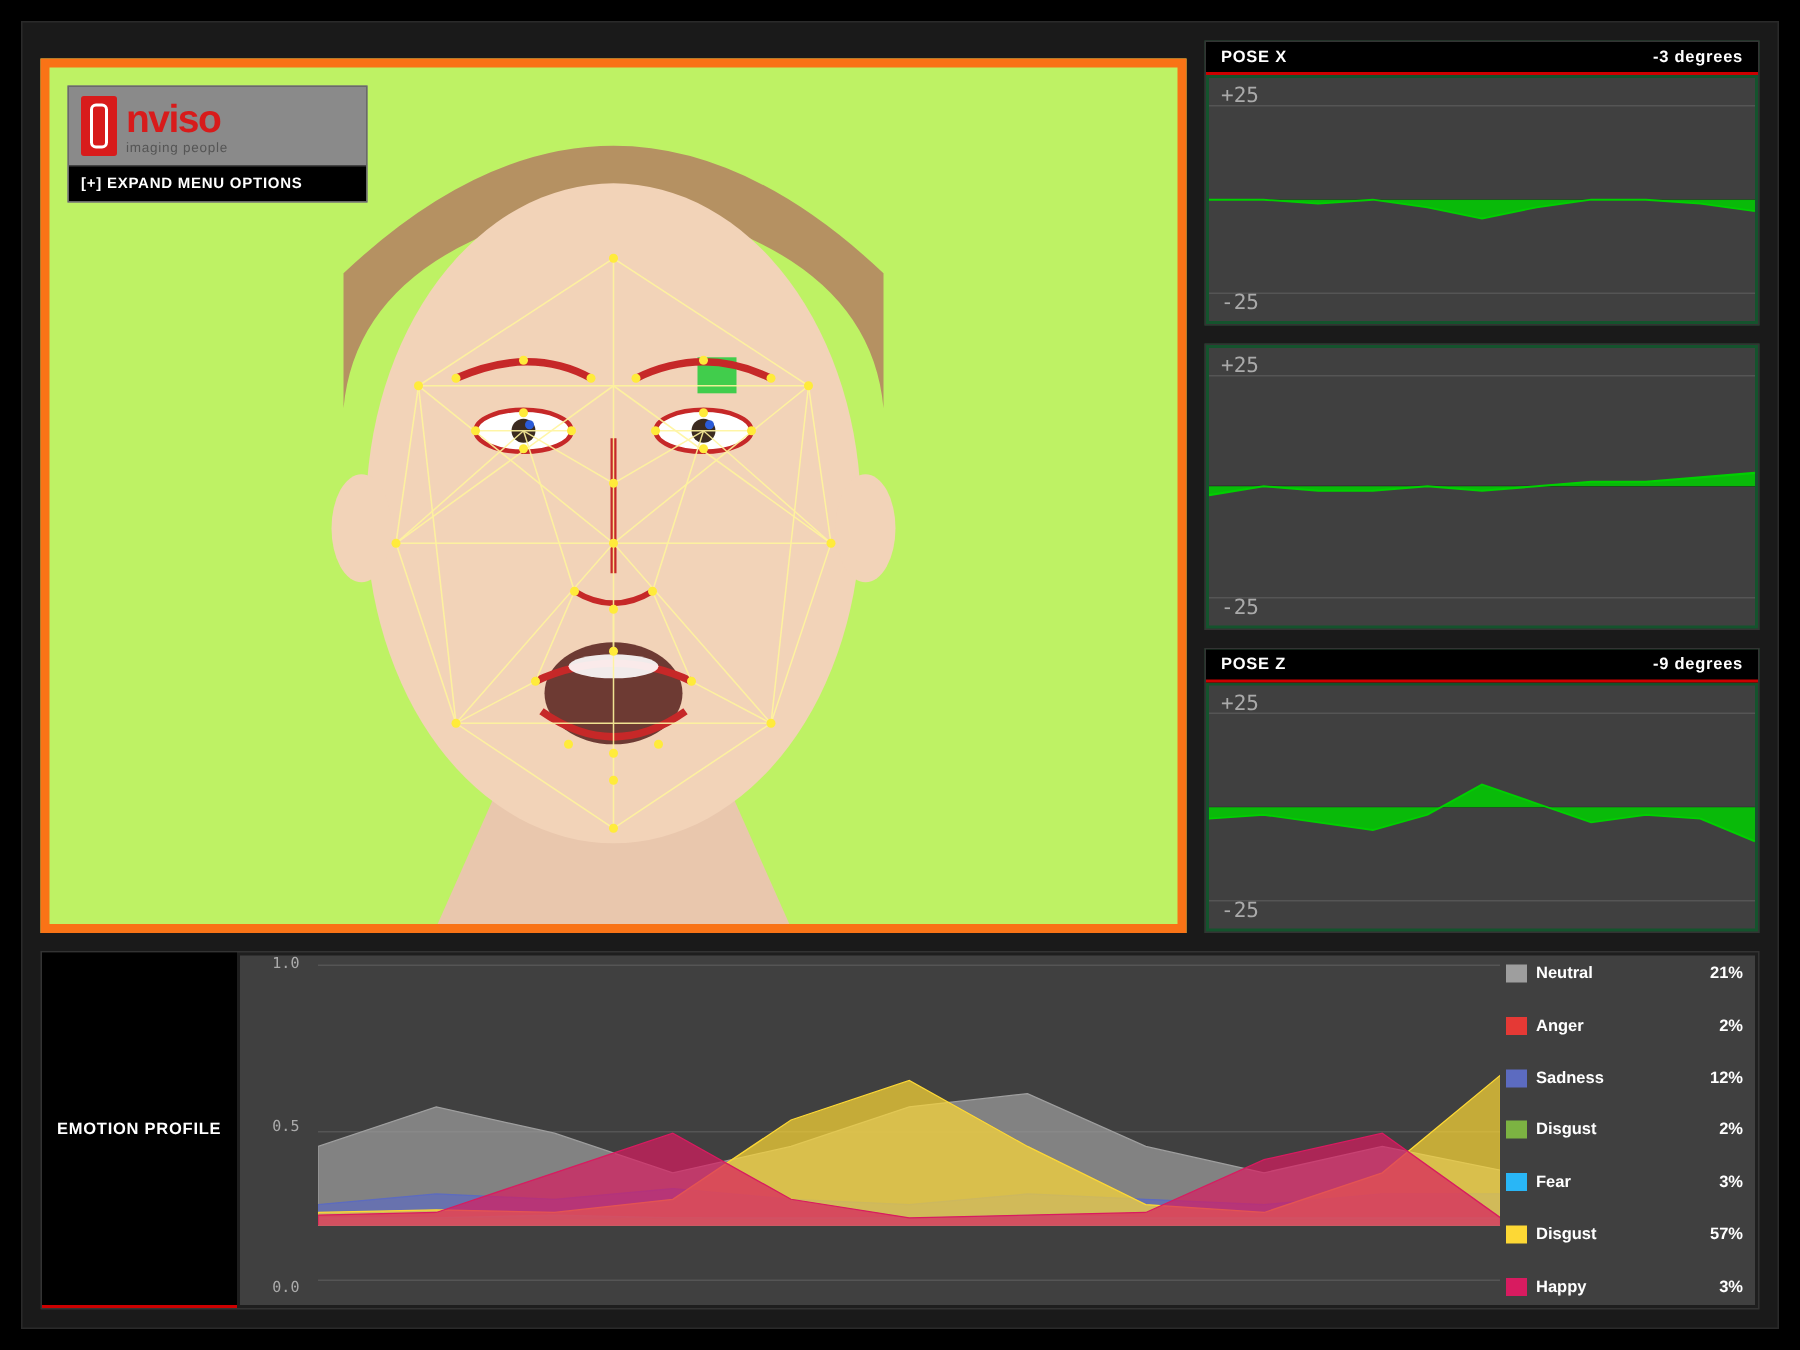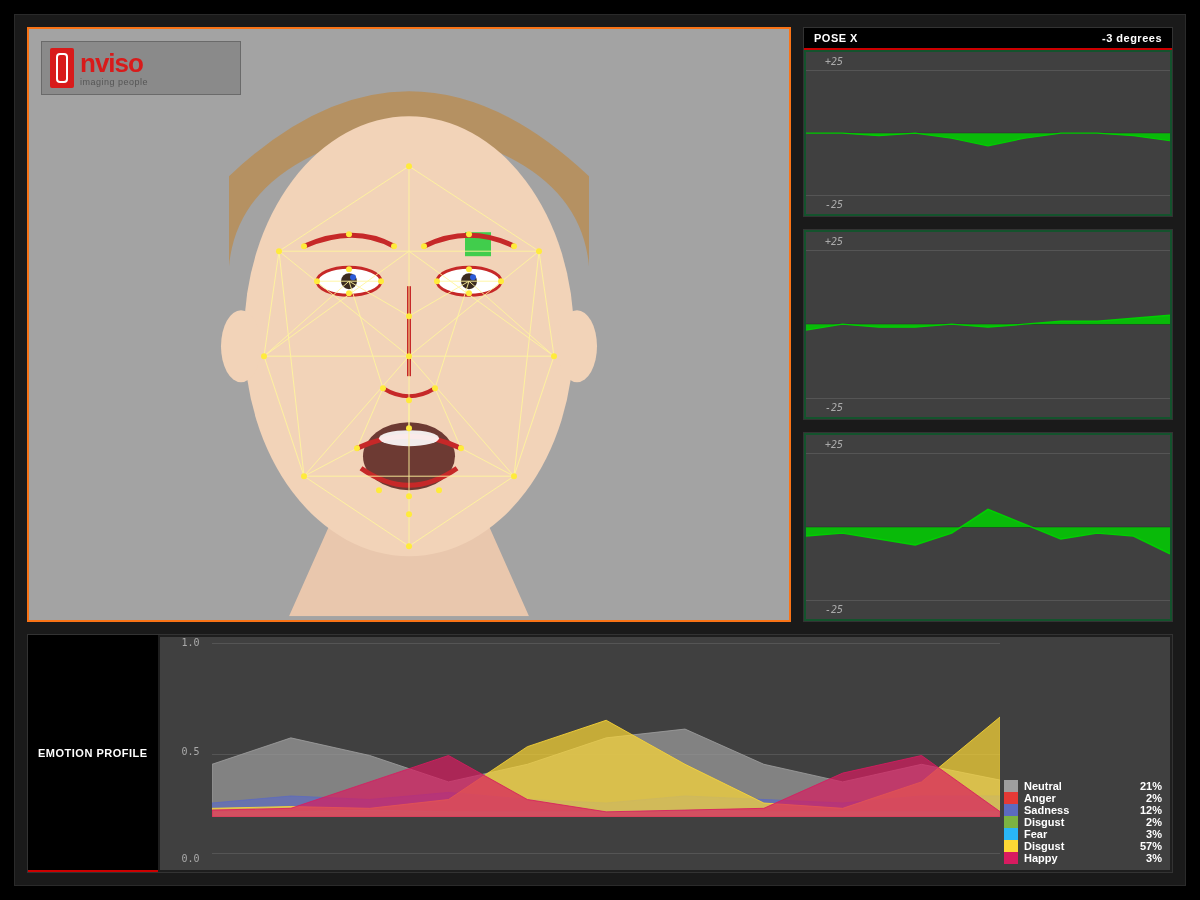--- a/index.html
+++ b/index.html
@@ -22,24 +22,25 @@
     gap: 12px;
     padding: 12px;
   }
   .top-row {
     display: flex;
     gap: 12px;
     height: 595px;
   }
   .video-panel {
     flex: 1;
-    background: #a3a3a3;
-    border: 2px solid #f97316;
+    background: #bef264;
+    border: 6px solid #f97316;
     position: relative;
     overflow: hidden;
+    margin-top: 12px;
   }
   .logo-block {
     position: absolute;
     top: 12px;
     left: 12px;
     background: #8a8a8a;
     border: 1px solid #6a6a6a;
     width: 200px;
   }
   .logo-row {
@@ -126,25 +127,24 @@
     letter-spacing: 0.5px;
   }
   .pose-body {
     flex: 1;
     background: #404040;
     position: relative;
     margin: 2px;
   }
   .pose-body .tick {
     position: absolute;
-    left: 19px;
-    font-size: 10px;
+    left: 8px;
+    font-size: 14px;
     color: #aaa;
     font-family: monospace;
-    font-style: italic;
   }
   .pose-body .tick.top { top: 4px; }
   .pose-body .tick.bot { bottom: 4px; }
   .pose-body .axis-top,
   .pose-body .axis-bot {
     position: absolute;
     left: 0; right: 0;
     height: 1px;
     background: #555;
   }
@@ -193,21 +193,21 @@
   .emotion-svg {
     position: absolute;
     left: 36px; right: 0;
     top: 4px; bottom: 16px;
   }
   .legend {
     width: 170px;
     padding: 6px 8px 6px 4px;
     display: flex;
     flex-direction: column;
-    justify-content: flex-end;
+    justify-content: space-between;
   }
   .legend-row {
     display: flex;
     align-items: center;
     font-size: 11px;
     font-weight: bold;
     gap: 6px;
   }
   .legend-swatch {
     width: 14px; height: 12px;
@@ -313,20 +313,21 @@
       </div>
 
       <div class="logo-block">
         <div class="logo-row">
           <div class="logo-badge"></div>
           <div class="logo-text">
             <span class="logo-name">nviso</span>
             <span class="logo-tag">imaging people</span>
           </div>
         </div>
+        <div class="expand-btn">[+] EXPAND MENU OPTIONS</div>
       </div>
     </div>
 
     <div class="pose-col">
       <div class="pose-panel">
         <div class="panel-header">
           <span>POSE X</span>
           <span>-3 degrees</span>
         </div>
         <div class="pose-body">
@@ -348,20 +349,24 @@
           <span class="tick top">+25</span>
           <span class="tick bot">-25</span>
           <svg class="pose-svg" id="pose-svg-1" preserveAspectRatio="none" viewBox="0 0 360 160">
               <line x1="0" y1="80" x2="360" y2="80" stroke="#2a2a2a" stroke-width="1"></line>
               <path d="M0 80 L0 86.39999999999999 L36 80 L72 83.2 L108 83.2 L144 80 L180 83.2 L216 80 L251.99999999999997 76.8 L288 76.8 L324 73.6 L360 70.39999999999999 L360 80 Z" fill="#00d000" fill-opacity="0.85"></path>
               <path d="M0 86.39999999999999 L36 80 L72 83.2 L108 83.2 L144 80 L180 83.2 L216 80 L251.99999999999997 76.8 L288 76.8 L324 73.6 L360 70.39999999999999 " stroke="#00d000" stroke-width="1.5" fill="none"></path>
             </svg>
         </div>
       </div>
       <div class="pose-panel">
+        <div class="panel-header">
+          <span>POSE Z</span>
+          <span>-9 degrees</span>
+        </div>
         <div class="pose-body">
           <div class="axis-top"></div>
             <div class="axis-bot"></div>
           <span class="tick top">+25</span>
           <span class="tick bot">-25</span>
           <svg class="pose-svg" id="pose-svg-2" preserveAspectRatio="none" viewBox="0 0 360 160">
               <line x1="0" y1="80" x2="360" y2="80" stroke="#2a2a2a" stroke-width="1"></line>
               <path d="M0 80 L0 89.6 L36 86.39999999999999 L72 92.8 L108 99.2 L144 86.39999999999999 L180 60.8 L216 76.8 L251.99999999999997 92.8 L288 86.39999999999999 L324 89.6 L360 108.8 L360 80 Z" fill="#00d000" fill-opacity="0.85"></path>
               <path d="M0 89.6 L36 86.39999999999999 L72 92.8 L108 99.2 L144 86.39999999999999 L180 60.8 L216 76.8 L251.99999999999997 92.8 L288 86.39999999999999 L324 89.6 L360 108.8 " stroke="#00d000" stroke-width="1.5" fill="none"></path>
             </svg>

